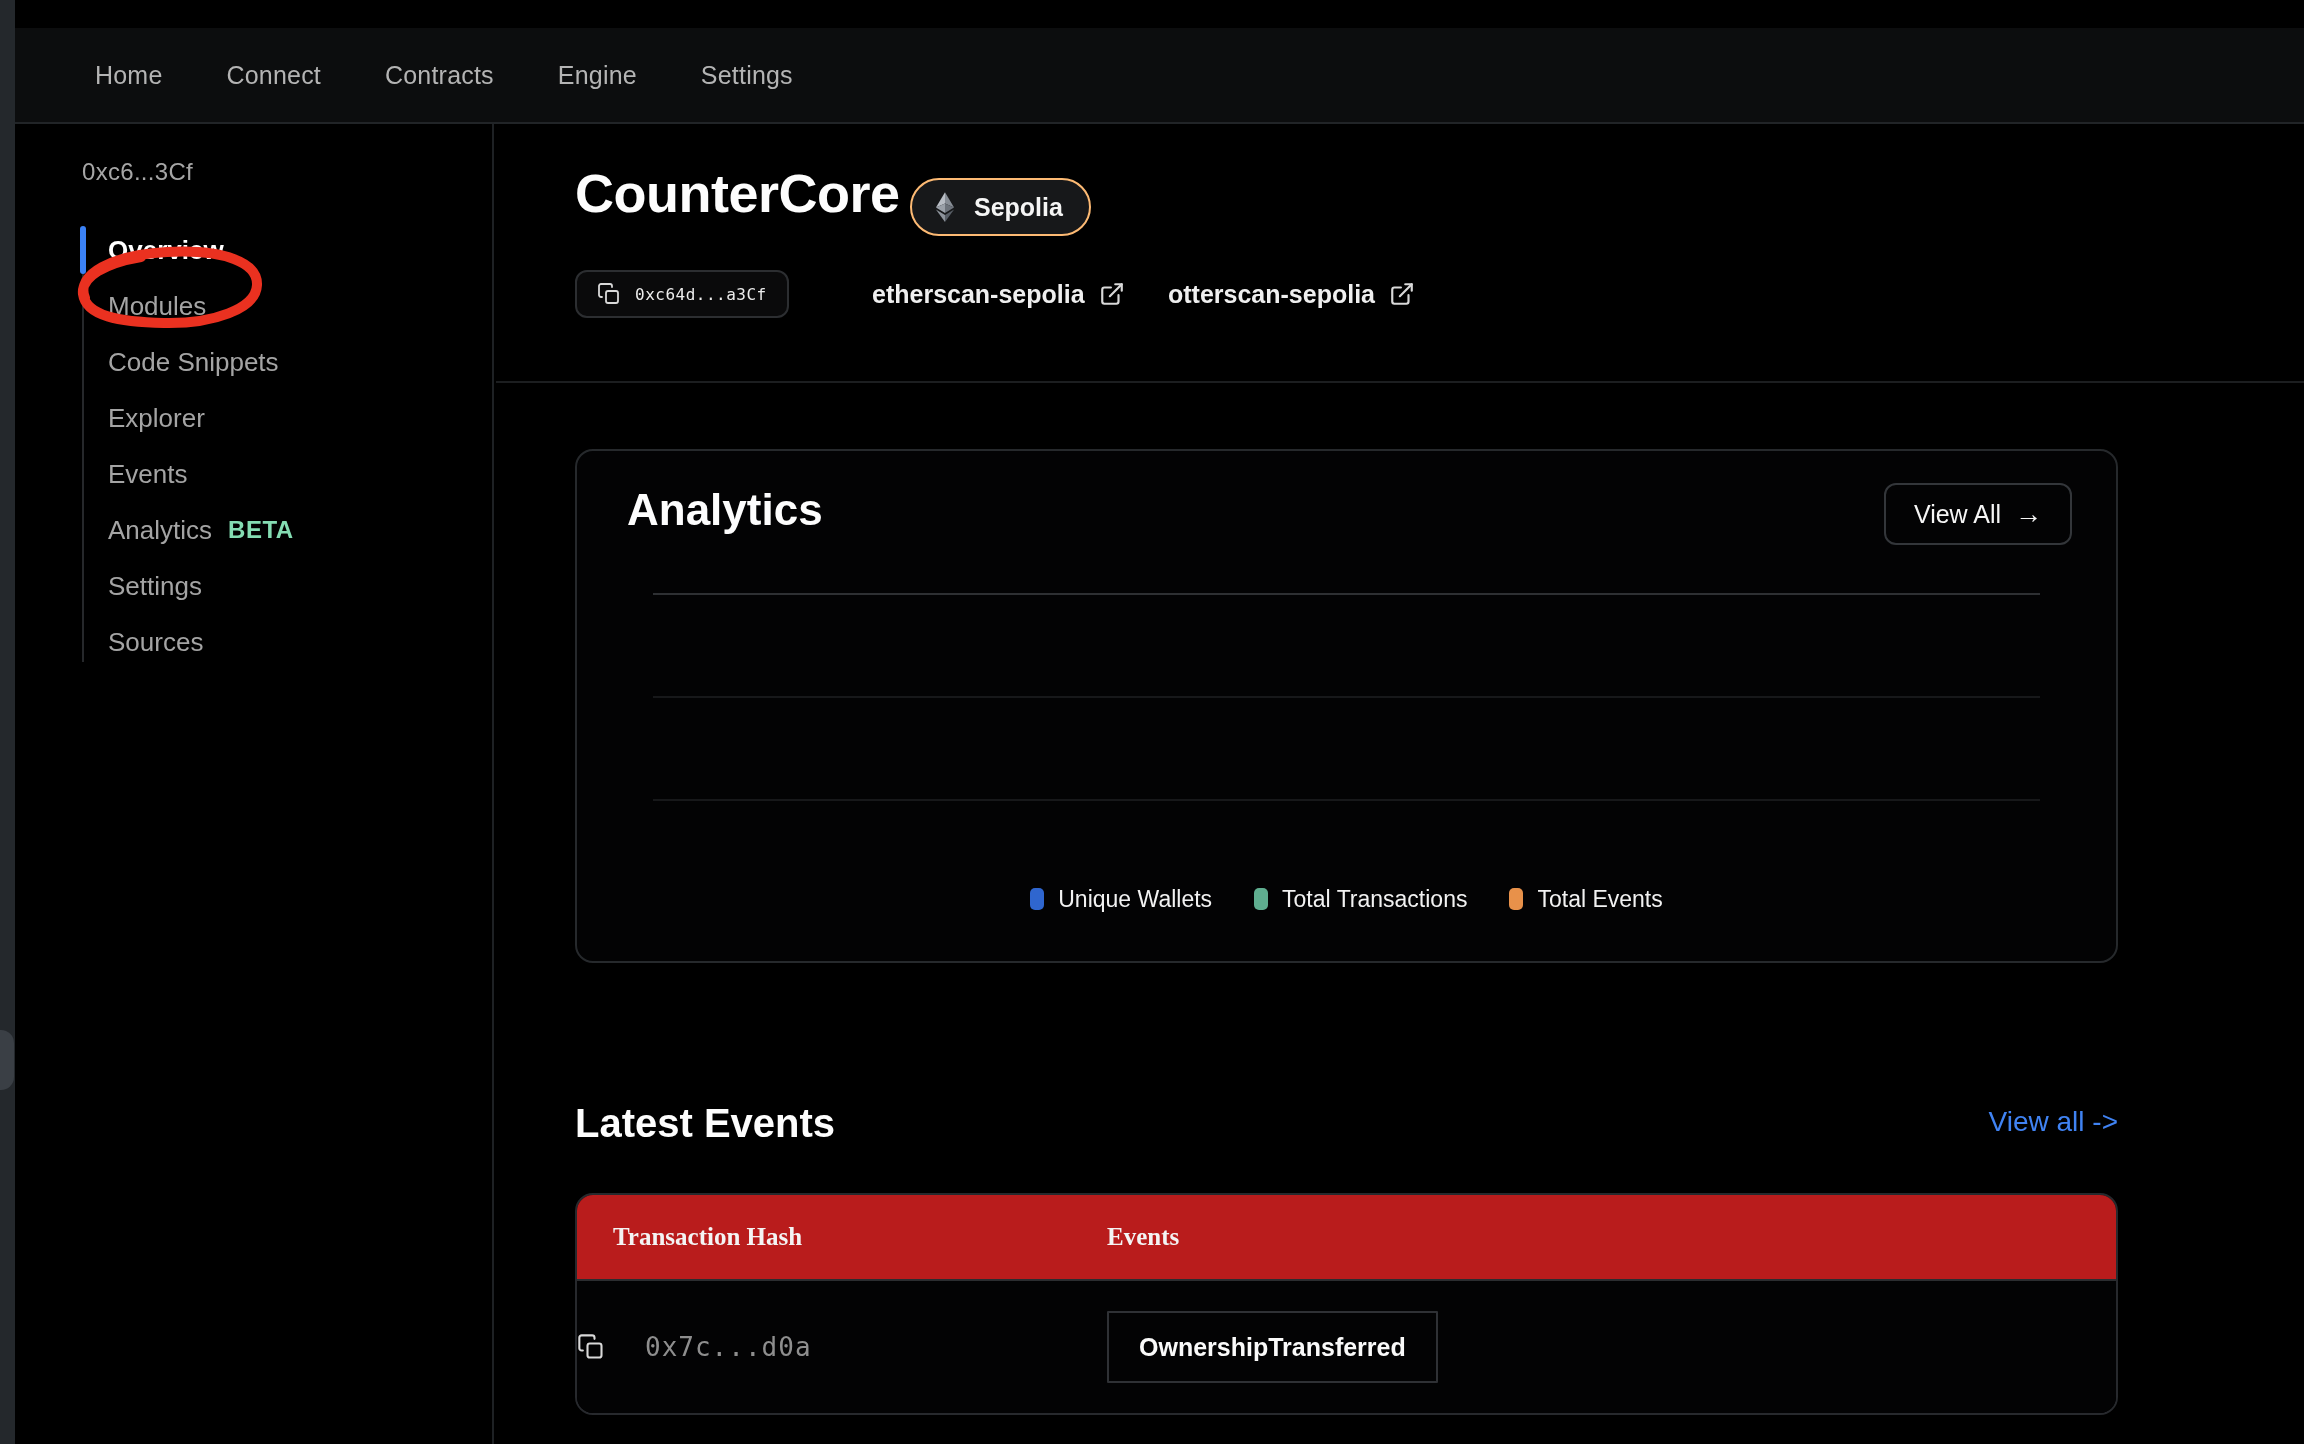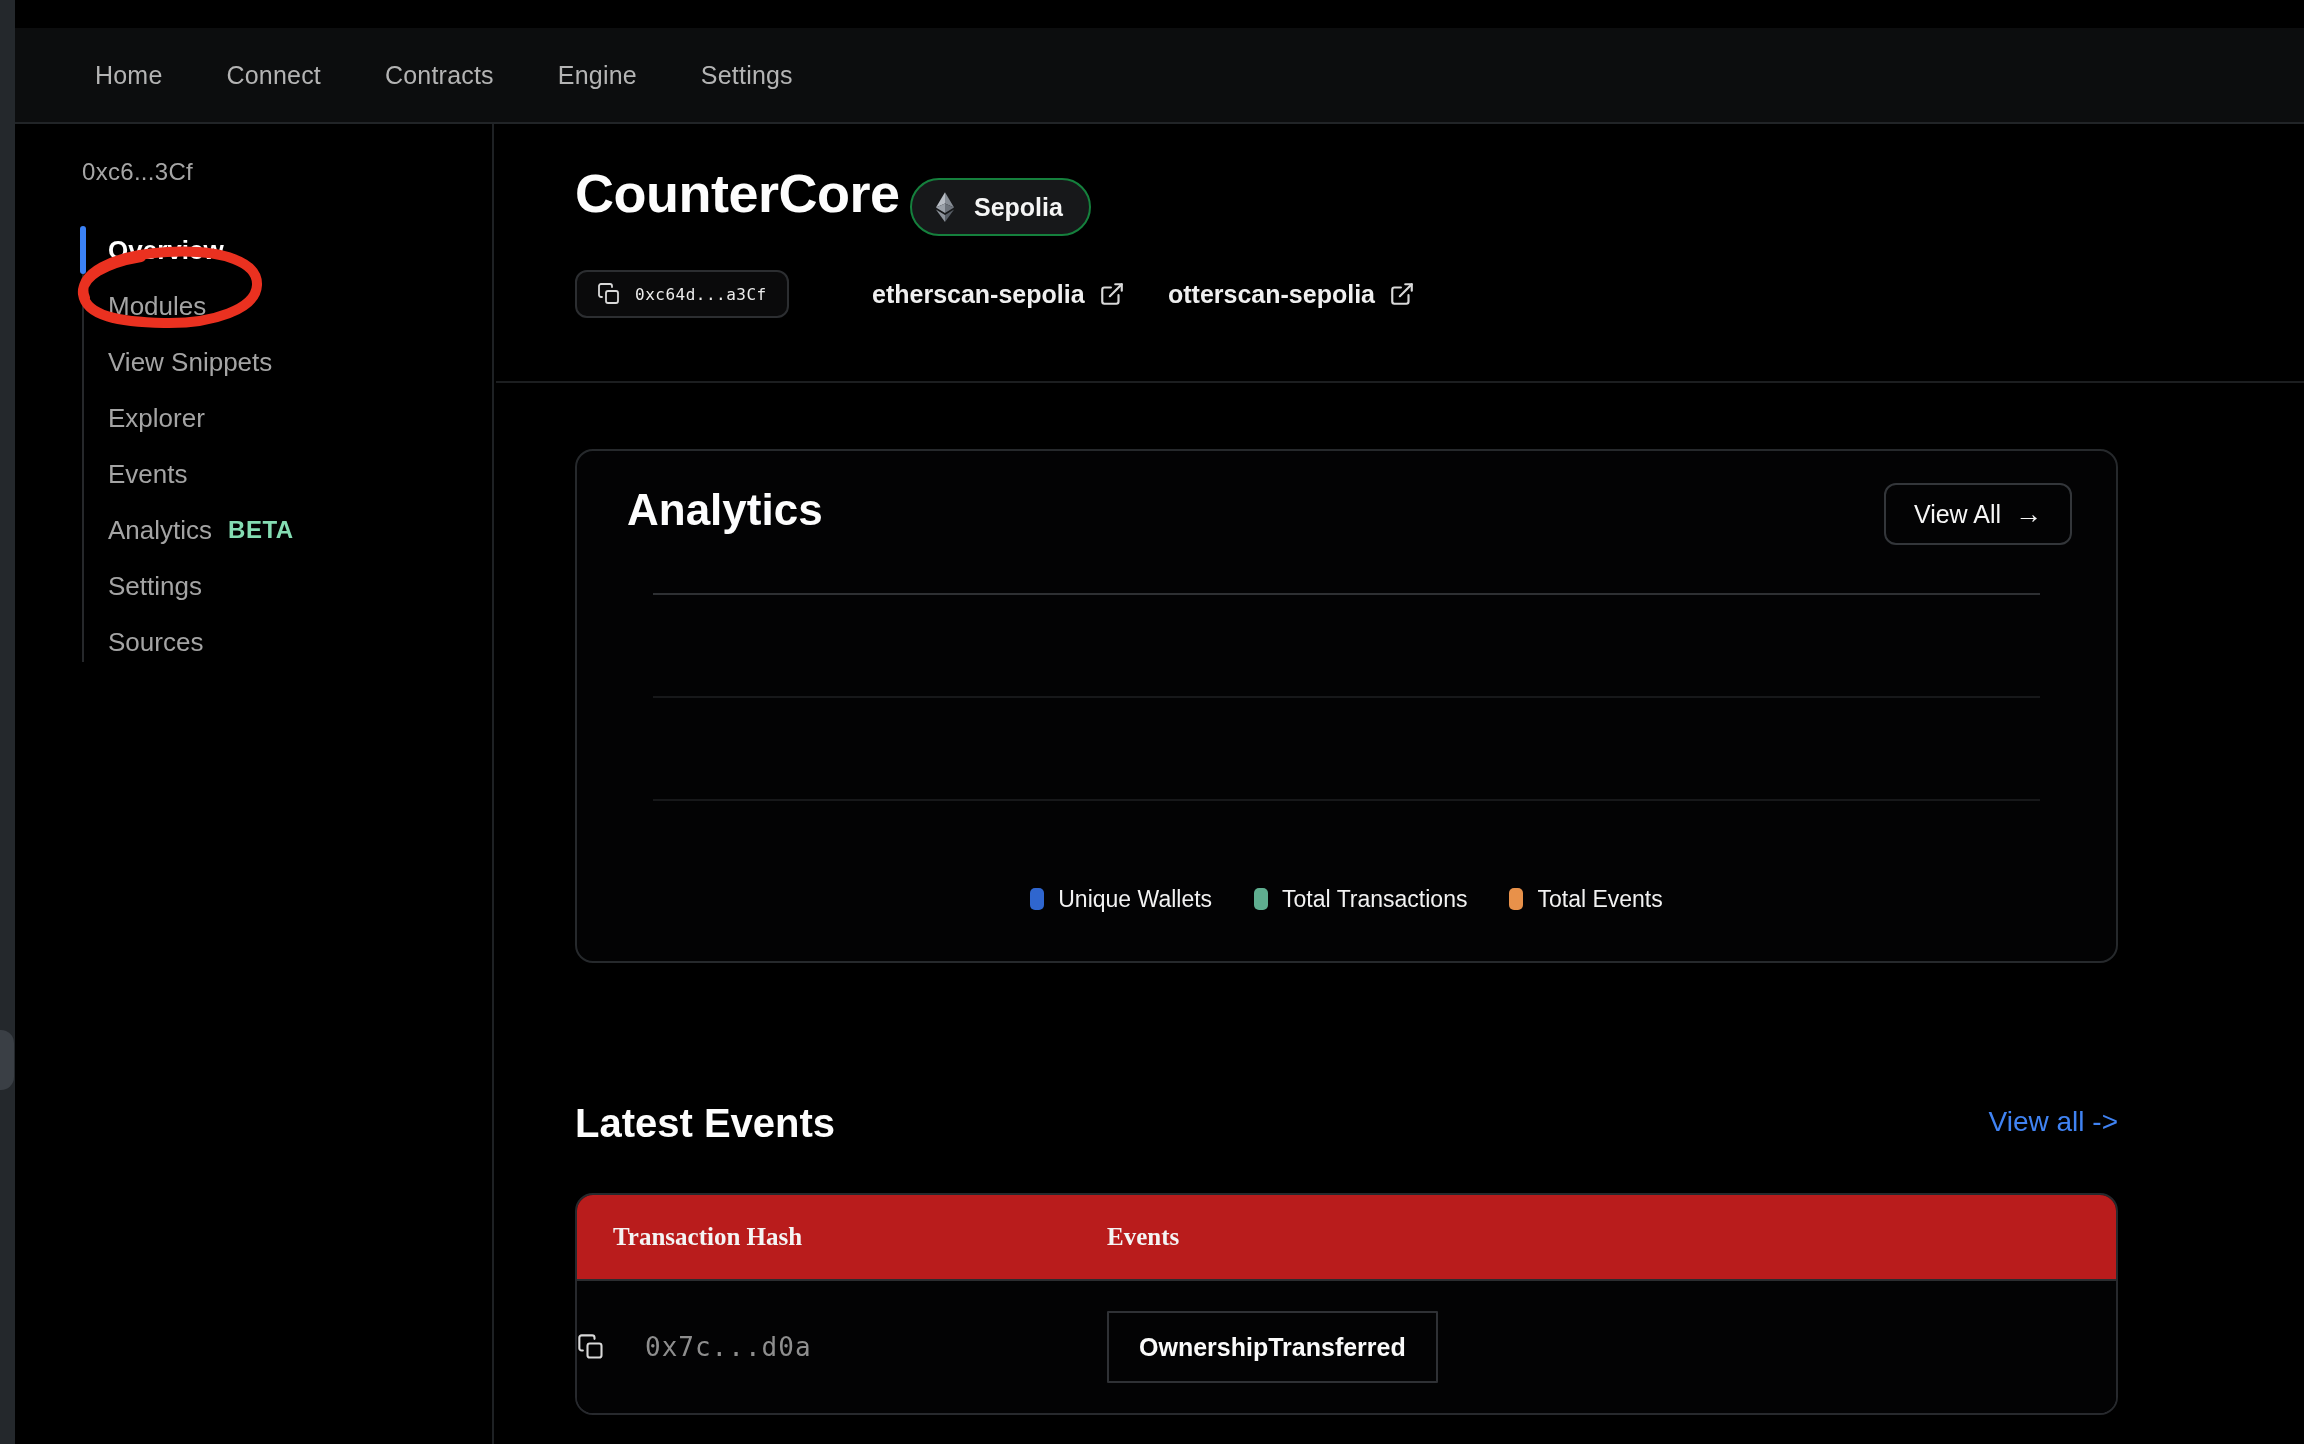--- a/index.html
+++ b/index.html
@@ -67,21 +67,21 @@
   
   .main { position:absolute; left:496px; top:96px; right:0; bottom:0; background:#000; }
 
   .contract-title {
     position:absolute; left:79px; top:66px;
     font-size:54px; font-weight:700; letter-spacing:-.5px; color:#fdfdfd;
   }
   .network-badge {
     position:absolute; left:414px; top:82px; height:58px;
     display:flex; align-items:center; gap:12px; padding:0 26px 0 16px;
-    background:#17181a; border:2px solid #15803d; border-radius:30px; cursor:pointer;
+    background:#17181a; border:2px solid #fdba74; border-radius:30px; cursor:pointer;
   }
   .network-badge .label { font-size:25px; font-weight:600; color:#f5f5f5; }
 
   .address-chip {
     position:absolute; left:79px; top:174px; height:48px;
     display:flex; align-items:center; gap:14px; padding:0 20px;
     background:#0a0a0b; border:2px solid #2c2e31; border-radius:12px; cursor:pointer;
   }
   .address-chip .addr { font-size:16px; color:#ededed; letter-spacing:.5px; }
 
@@ -178,21 +178,21 @@
     <div class="sb-rail"></div>
     <div class="sb-active-bar" style="background: rgb(59, 130, 246);"></div>
 
     <div class="sb-item active">
       <span>Overview</span>
     </div>
     <div class="sb-item">
       <span>Modules</span>
     </div>
     <div class="sb-item">
-      <span>View Snippets</span>
+      <span>Code Snippets</span>
     </div>
     <div class="sb-item">
       <span>Explorer</span>
     </div>
     <div class="sb-item">
       <span>Events</span>
     </div>
     <div class="sb-item">
       <span>Analytics</span>
       <span class="sb-beta" style="color: rgb(132, 220, 178);">BETA</span>

